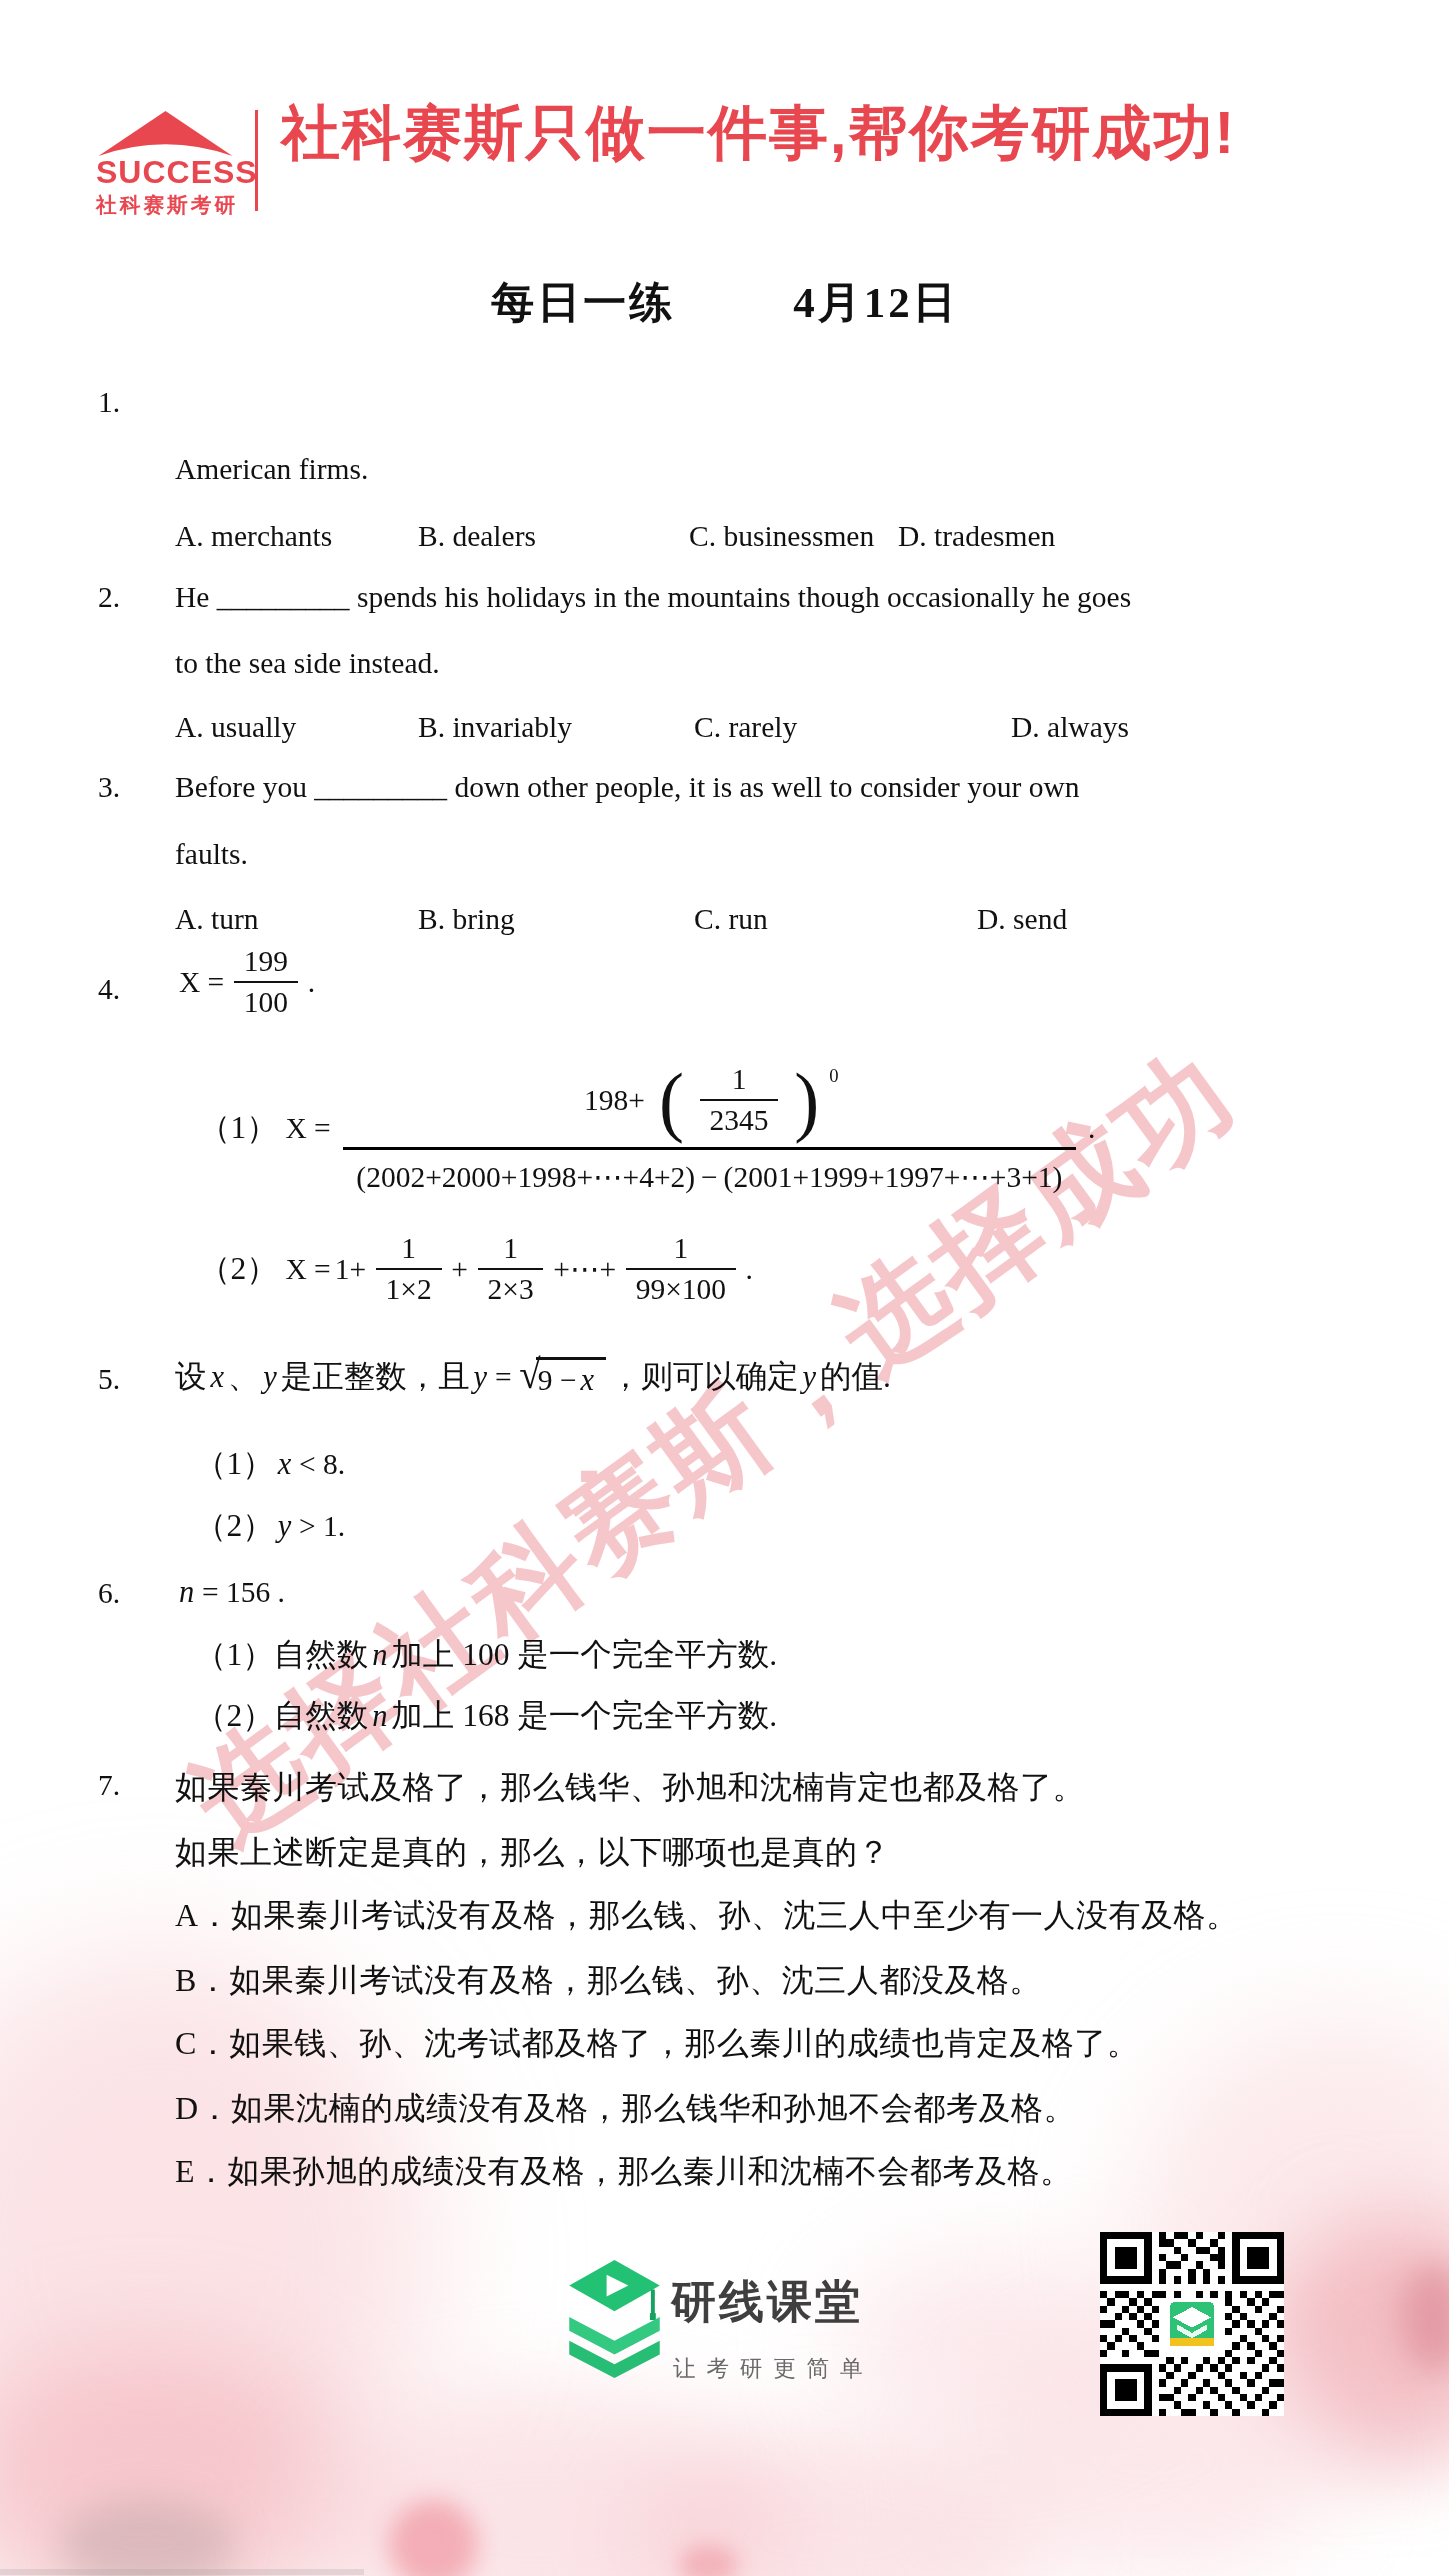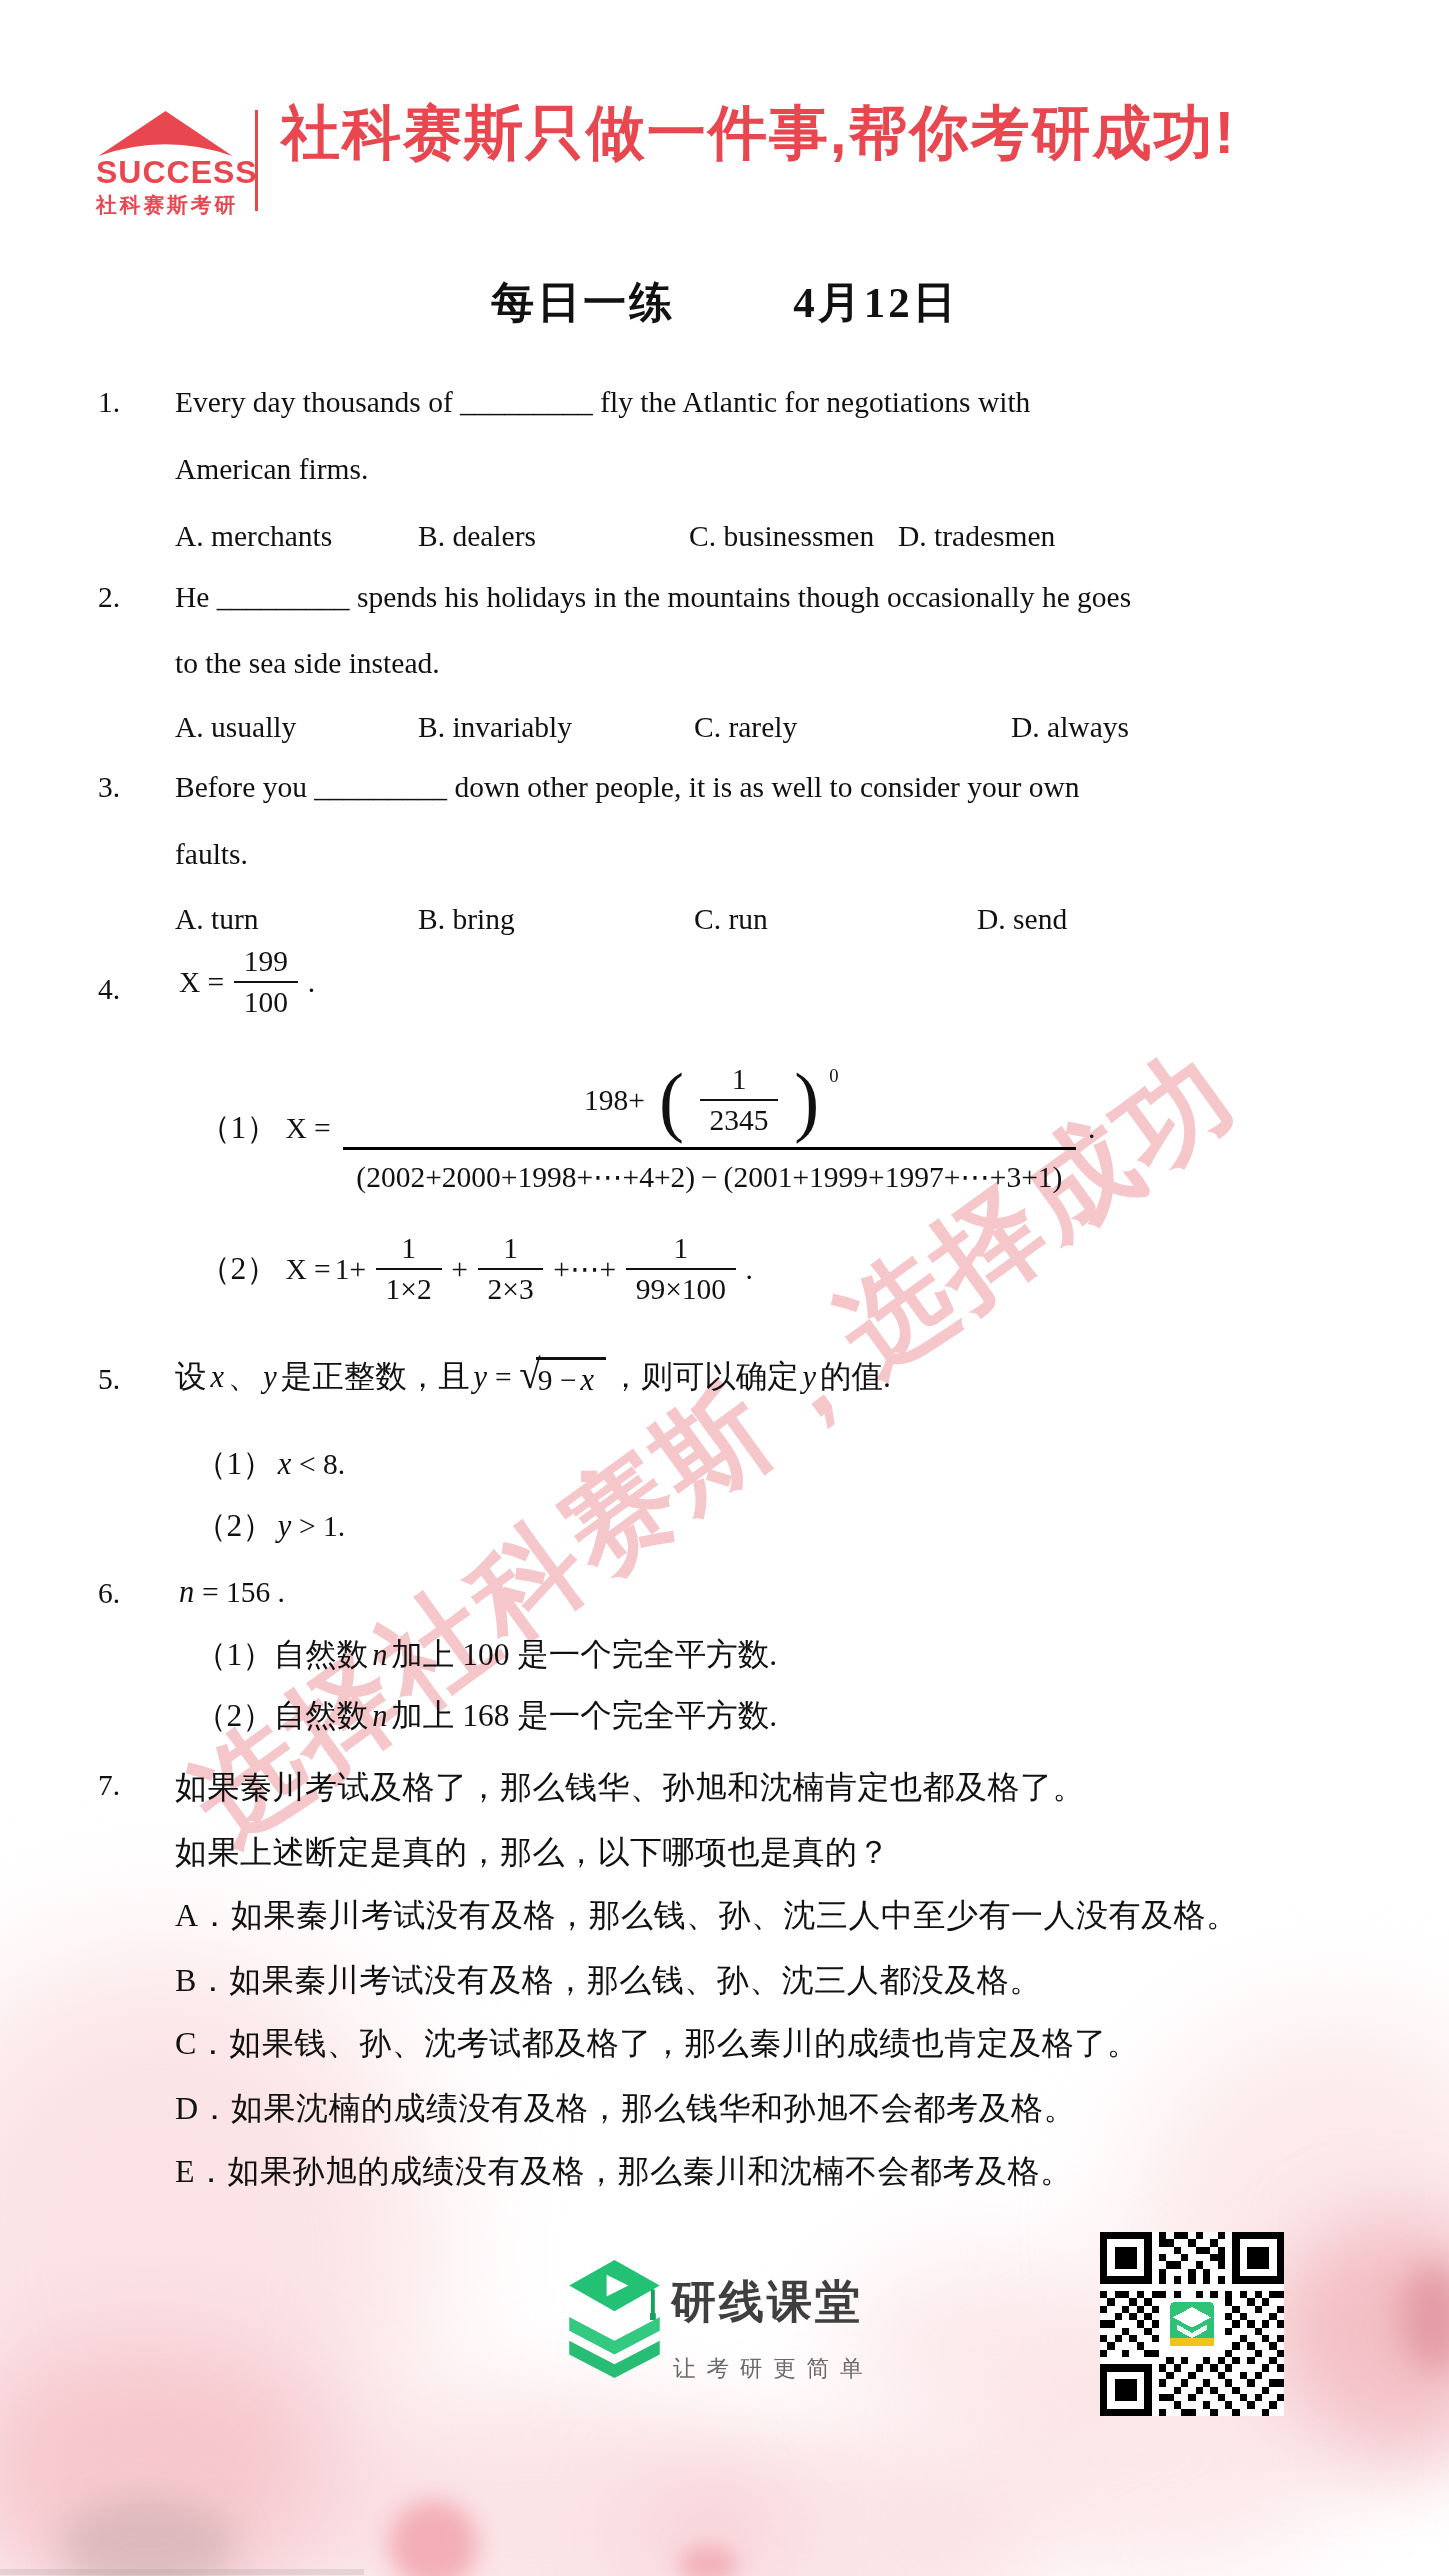--- a/index.html
+++ b/index.html
@@ -82,21 +82,20 @@
   <div class="logo-brand">SUCCESS</div>
   <div class="logo-sub">社科赛斯考研</div>
   <div class="logo-divider"></div>
   <div class="slogan">社科赛斯只做一件事,帮你考研成功!</div>
 
   <div class="title">
     <span>每日一练</span><span class="title-gap"></span><span>4月12日</span>
   </div>
 
   <span class="qnum" style="top:386px">1.</span>
-  <div class="qline en" style="top:386px">Every day thousands of _________ fly the Atlantic for negotiations with</div>
   <div class="qline en" style="top:453px">American firms.</div>
   <div class="optrow" style="top:520px;grid-template-columns:243px 271px 209px auto">
     <span>A. merchants</span>
     <span>B. dealers</span>
     <span>C. businessmen</span>
     <span>D. tradesmen</span>
   </div>
 
   <span class="qnum" style="top:581px">2.</span>
   <div class="qline en" style="top:581px">He _________ spends his holidays in the mountains though occasionally he goes</div>

